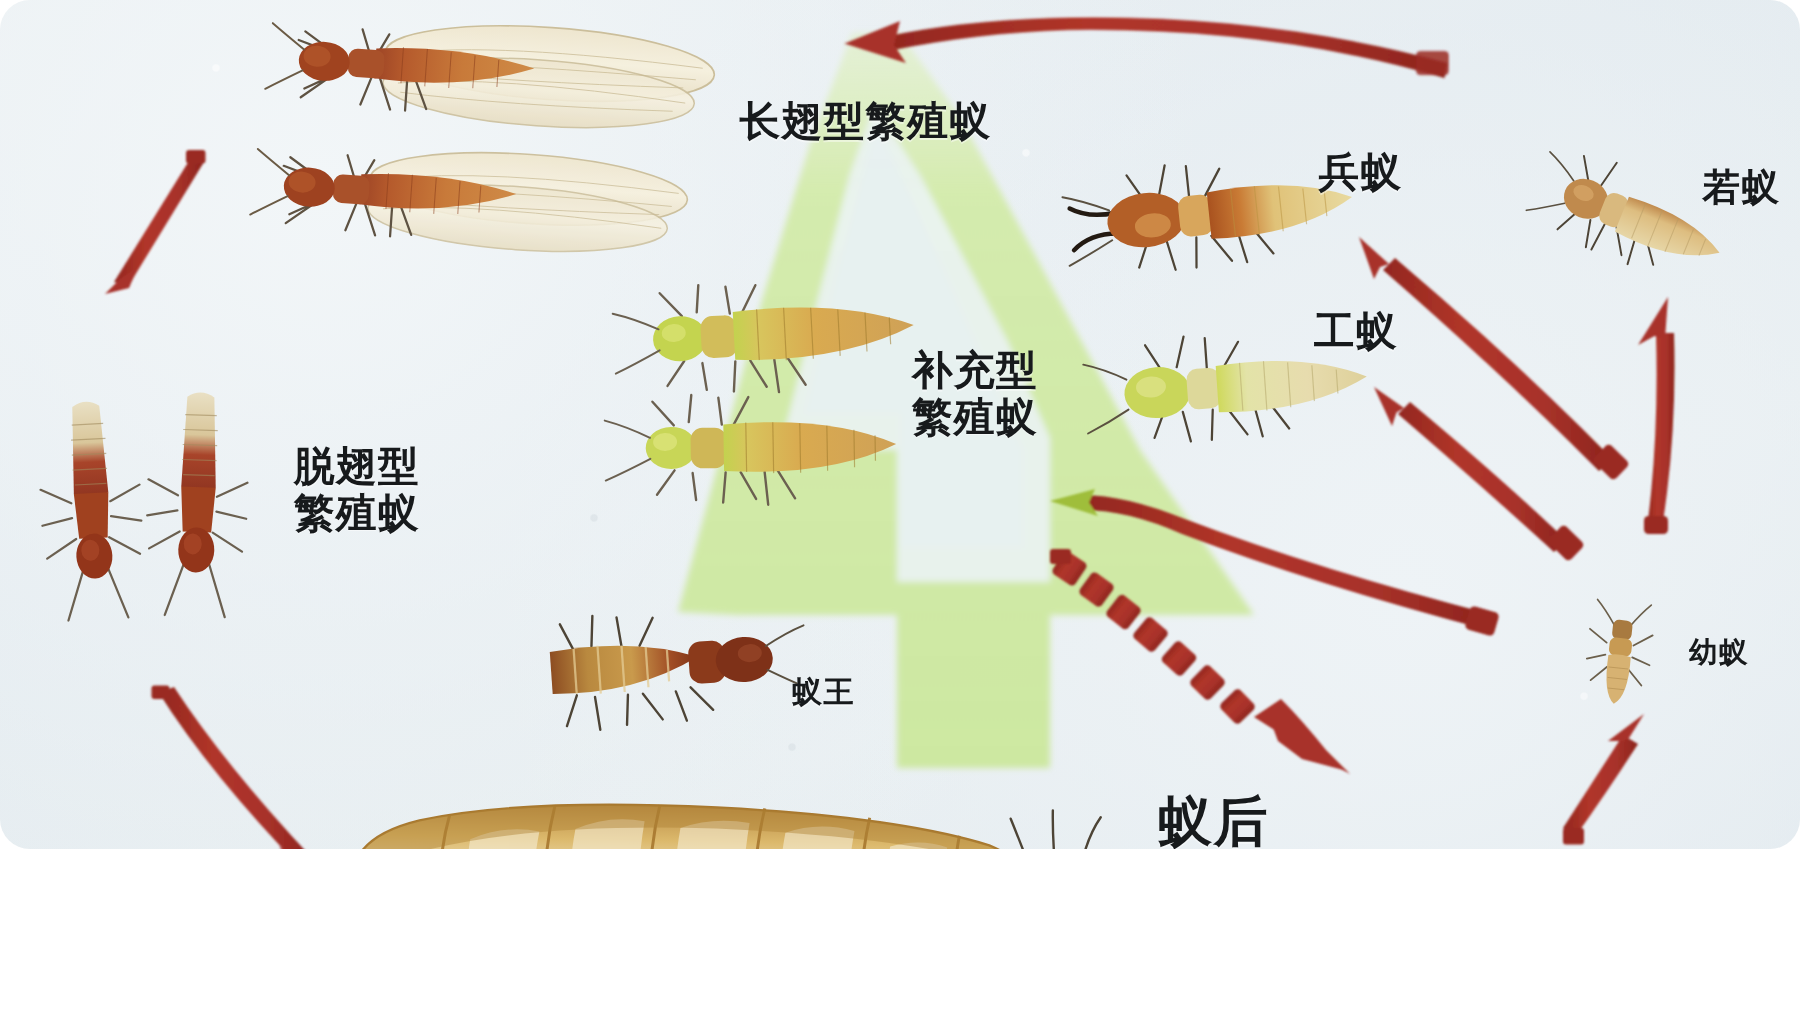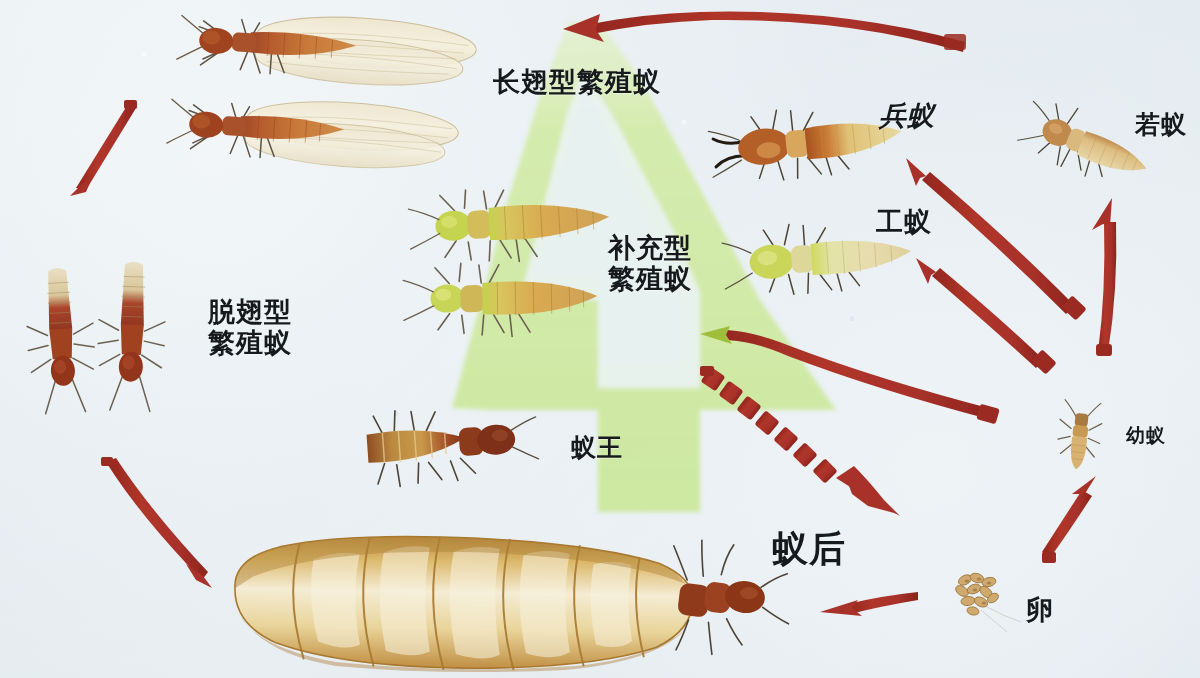--- a/index.html
+++ b/index.html
@@ -3,26 +3,27 @@
 <meta charset="utf-8">
 <title>Termite Caste Life Cycle Diagram</title>
 <style>
   html,body{margin:0;padding:0;}
   body{
     font-family:"DejaVu Sans","Liberation Sans",sans-serif;
     background:#ffffff;
   }
   #stage{
     position:relative;
-    width:1200px;height:678px;
+    width:1200px;height:566px;
     overflow:hidden;
     background:
       radial-gradient(circle at 18% 22%, #f2f6f8 0%, rgba(242,246,248,0) 55%),
       radial-gradient(circle at 78% 70%, #eef3f6 0%, rgba(238,243,246,0) 60%),
       linear-gradient(160deg,#e9eff2 0%,#e2eaef 40%,#e6edf0 70%,#dde6ec 100%);
+    border-radius: 20px;
   }
   
   #grain{
     position:absolute;inset:0;
     background-image:
       radial-gradient(circle at 12% 8%, rgba(255,255,255,.55) 0 2px, rgba(0,0,0,0) 3px),
       radial-gradient(circle at 33% 61%, rgba(180,190,198,.22) 0 2px, rgba(0,0,0,0) 3px),
       radial-gradient(circle at 57% 18%, rgba(255,255,255,.5) 0 2px, rgba(0,0,0,0) 3px),
       radial-gradient(circle at 71% 47%, rgba(175,188,196,.18) 0 2px, rgba(0,0,0,0) 3px),
       radial-gradient(circle at 88% 82%, rgba(255,255,255,.45) 0 2px, rgba(0,0,0,0) 3px),
@@ -646,31 +647,31 @@
                  Q 880 596 848 604
                  L 850 614
                  Q 882 606 918 600 Z" fill="url(#redArrow)"></path>
         <path d="M 858 600 L 820 612 L 862 616 L 852 608 Z" fill="#a8322a"></path>
       </g>
     </g>
   </svg>
 
   <div class="label" style="left:493px;top:66px;font-size:27px;">长翅型繁殖蚁</div>
 
-  <div class="label" style="left:196px;top:296px;font-size:27px;text-align:right;margin-left:12px;">脱翅型
+  <div class="label" style="left:196px;top:296px;font-size:27px;text-align:right;">脱翅型
 繁殖蚁</div>
 
   <div class="label" style="left:608px;top:232px;font-size:27px;text-align:left;">补充型
 繁殖蚁</div>
 
-  <div class="label" style="left:528px;top:433px;font-size:25px;margin-left:43px;">蚁王</div>
+  <div class="label" style="left:528px;top:450px;font-size:20px;">蚁王</div>
 
   <div class="label" style="left:772px;top:528px;font-size:36px;">蚁后</div>
 
-  <div class="label" style="left:879px;top:100px;font-size:27px;font-style:italic;">兵蚁</div>
+  <div class="label" style="left:879px;top:100px;font-size:27px;">兵蚁</div>
 
   <div class="label" style="left:876px;top:206px;font-size:27px;">工蚁</div>
 
   <div class="label" style="left:1135px;top:110px;font-size:25px;">若蚁</div>
 
   <div class="label" style="left:1126px;top:424px;font-size:19px;">幼蚁</div>
 
   <div class="label" style="left:1026px;top:594px;font-size:27px;">卵</div>
 </div>
 

